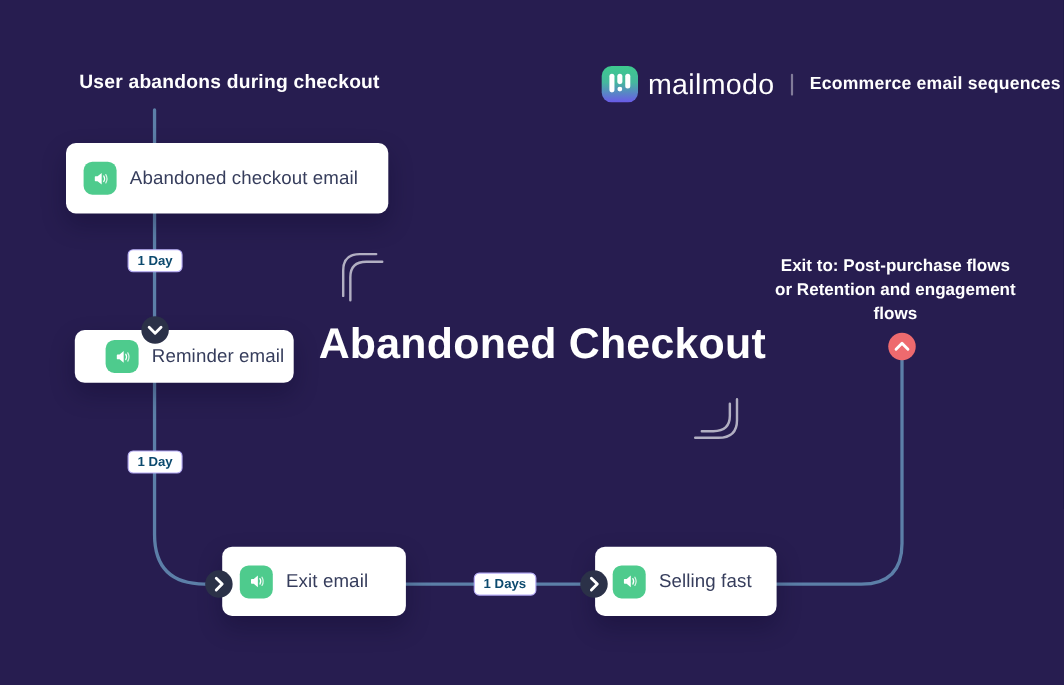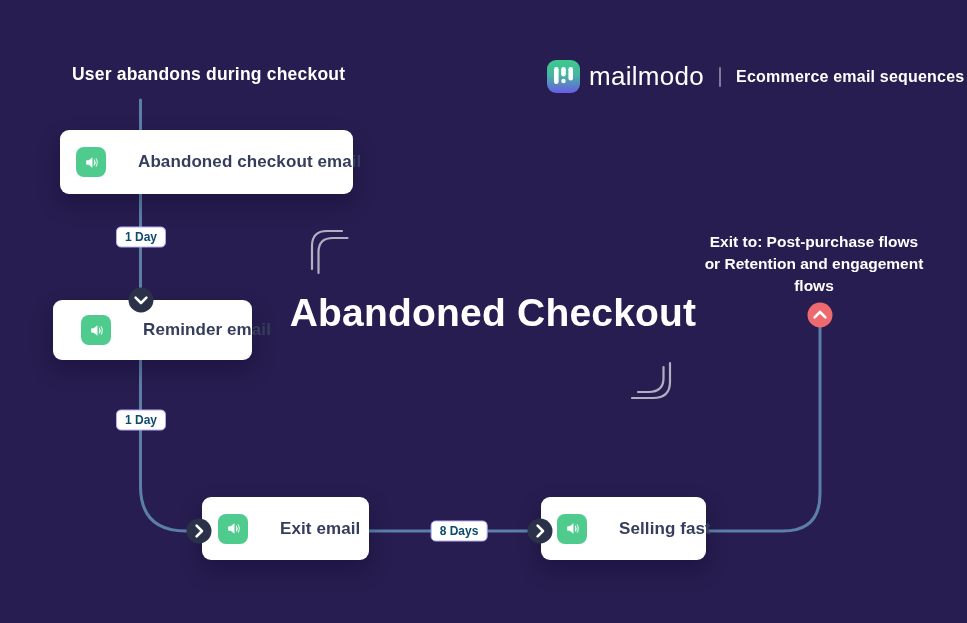--- a/index.html
+++ b/index.html
@@ -53,25 +53,25 @@
     background:#fff;border-radius:9px;
     display:flex;align-items:center;
     padding-left:16px;box-sizing:border-box;
     box-shadow:0 10px 22px rgba(8,4,34,.28);
   }
   .node-icon{
     width:30px;height:30px;border-radius:8px;background:#4ECB8D;
     display:flex;align-items:center;justify-content:center;flex:0 0 auto;
   }
   .node-label{
-    margin-left:32px;color:#363D5C;font-size:17px;font-weight:700;
+    margin-left:12px;color:#363D5C;font-size:17px;font-weight:400;
     letter-spacing:.1px;white-space:nowrap;
   }
   .node-1{left:60px;top:130px;width:293px;height:64px;}
-  .node-2{left:53px;top:300px;width:199px;height:60px;padding-left:28px;}
+  .node-2{left:68px;top:300px;width:199px;height:48px;padding-left:28px;}
   .node-3{left:202px;top:497px;width:167px;height:63px;}
   .node-4{left:541px;top:497px;width:165px;height:63px;}
 
   
   .delay{
     position:absolute;z-index:4;transform:translate(-50%,-50%);
     background:#fff;border:1.6px solid #B5ABF4;border-radius:5px;
     color:#0c4a6e;font-size:12px;font-weight:700;
     padding:2px 8px 3px;white-space:nowrap;
   }
@@ -162,21 +162,21 @@
         <path d="M13.5 3.5 L7.5 8.5 H4.5 Q3.5 8.5 3.5 9.5 V14.5 Q3.5 15.5 4.5 15.5 H7.5 L13.5 20.5 Z"></path>
         <path d="M16.5 8 Q19 12 16.5 16" fill="none" stroke="#fff" stroke-width="1.8" stroke-linecap="round"></path>
         <path d="M19.5 6 Q23 12 19.5 18" fill="none" stroke="#fff" stroke-width="1.8" stroke-linecap="round" opacity=".8"></path>
       </svg>
     </span>
     <span class="node-label">Selling fast</span>
   </div>
 
   <div class="delay delay-1">1 Day</div>
   <div class="delay delay-2">1 Day</div>
-  <div class="delay delay-3">8 Days</div>
+  <div class="delay delay-3">1 Days</div>
 
   <svg class="layer circles" width="967" height="623" viewBox="0 0 967 623">
     <g>
       <circle cx="141" cy="300" r="12.5" fill="#2B3148"></circle>
       <polyline points="135.6,297.6 141,303 146.4,297.6" fill="none" stroke="#fff" stroke-width="2.6" stroke-linecap="round" stroke-linejoin="round"></polyline>
     </g>
     <g>
       <circle cx="199" cy="531" r="12.5" fill="#2B3148"></circle>
       <polyline points="196.6,525.6 202,531 196.6,536.4" fill="none" stroke="#fff" stroke-width="2.6" stroke-linecap="round" stroke-linejoin="round"></polyline>
     </g>

